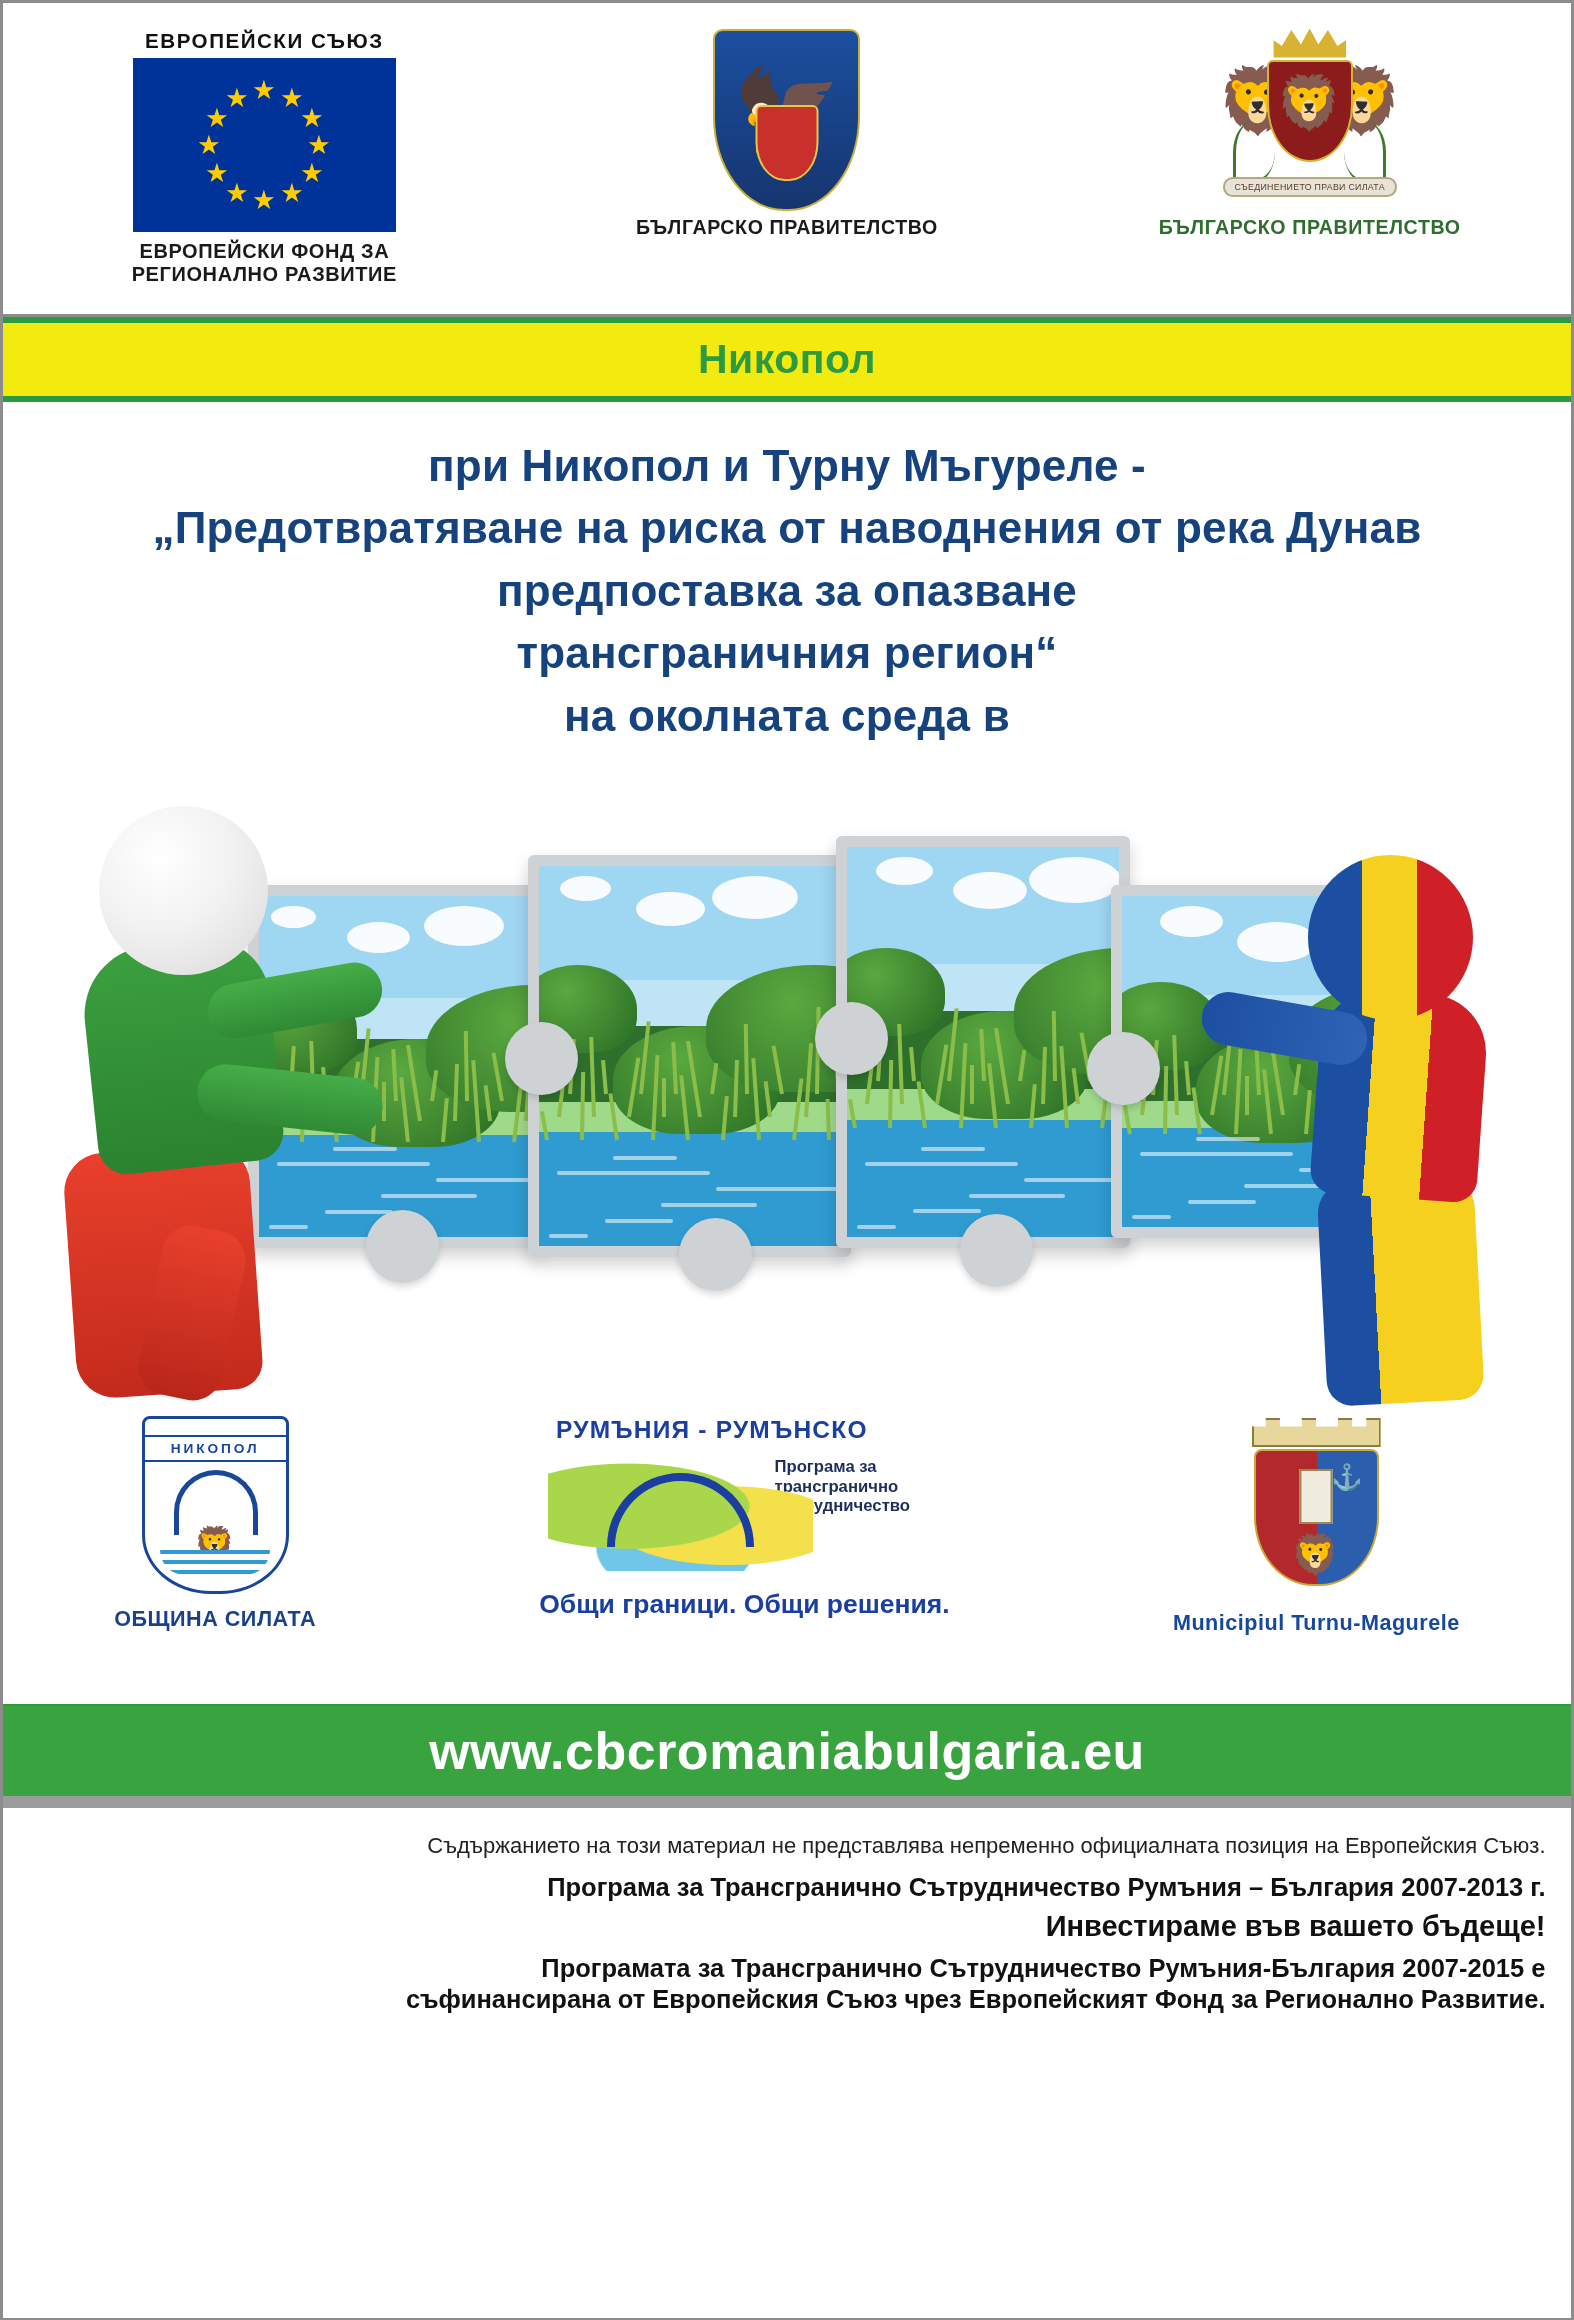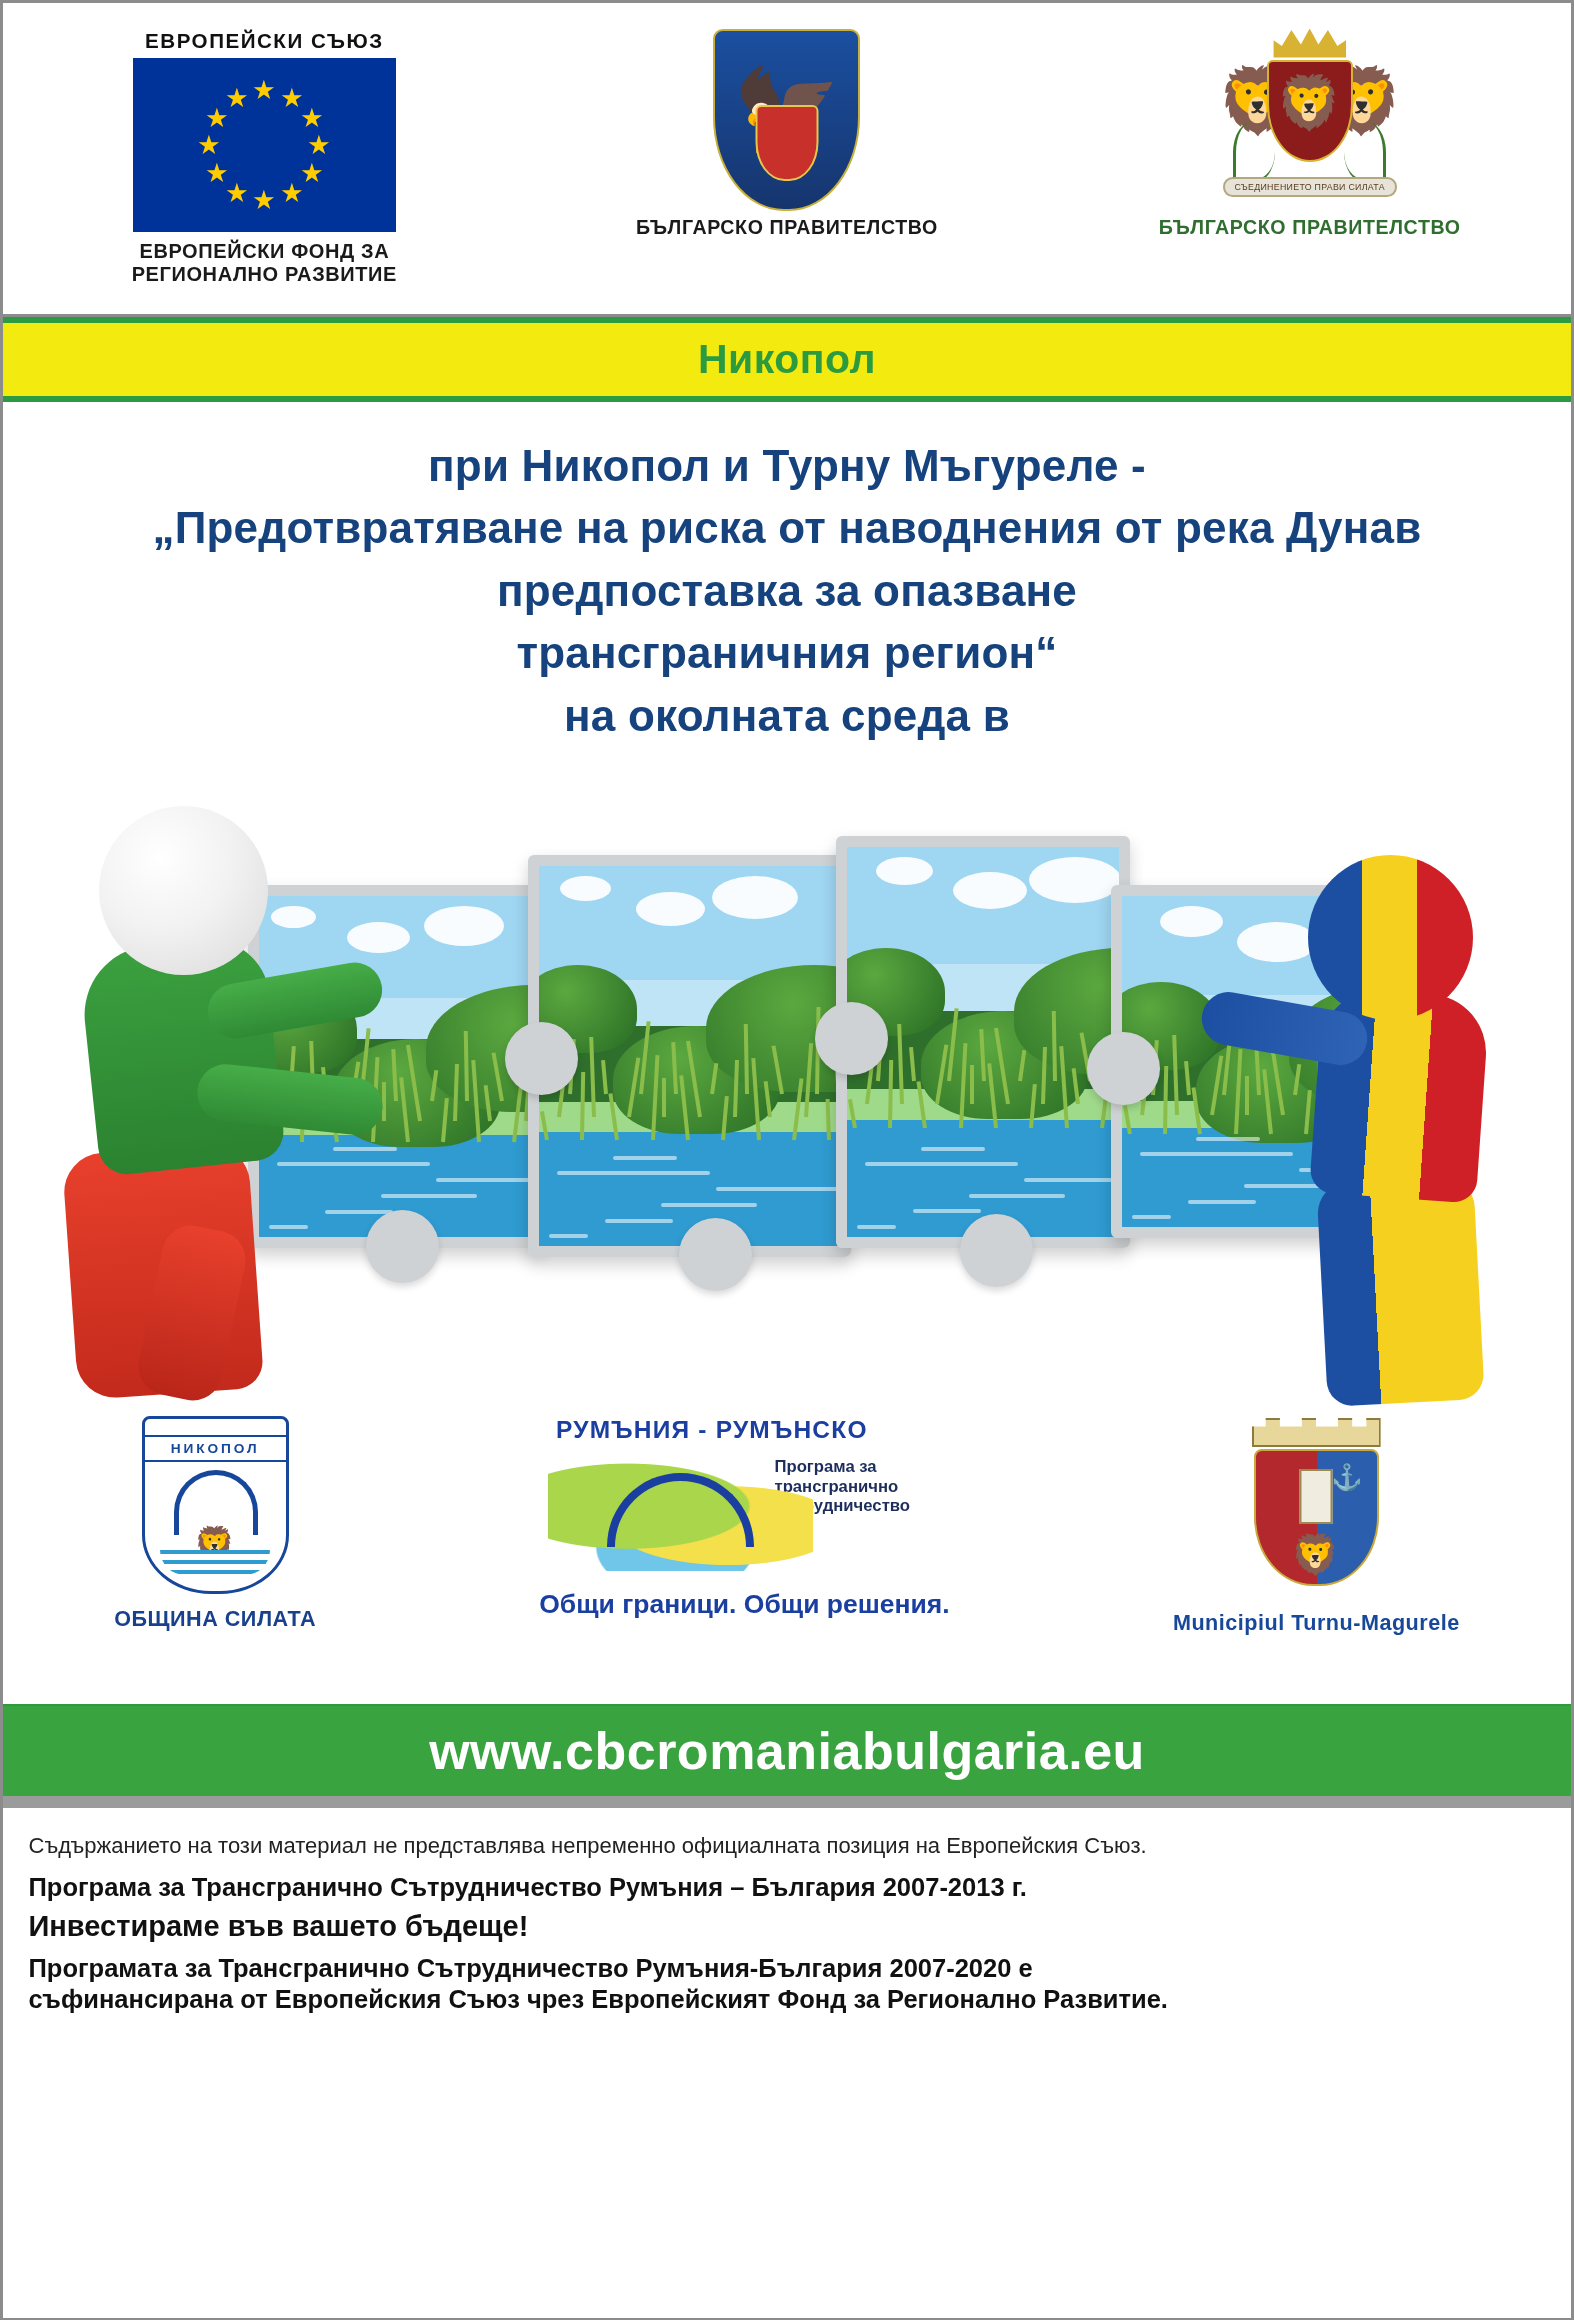--- a/index.html
+++ b/index.html
@@ -549,21 +549,21 @@
   }
   .web-bar-shadow {
     height: 11.8px;
     background: #9b9b9b;
   }
 
   
   .footer {
     flex: 1;
     padding: 25.5px 25.5px 5.9px 25.5px;
-    text-align: left;
+    text-align: right;
     box-sizing: border-box;
   }
   .footer .f1 {
     font-size: 22px;
     color: #222;
     margin-bottom: 13.7px;
   }
   .footer .f2 {
     font-size: 25.5px;
     font-weight: bold;
@@ -876,18 +876,18 @@
 
   <div class="web-bar">
     <span>www.cbcromaniabulgaria.eu</span>
   </div>
   <div class="web-bar-shadow"></div>
 
   <div class="footer">
     <div class="f1">Съдържанието на този материал не представлява непременно официалната позиция на Европейския Съюз.</div>
     <div class="f2">Програма за Трансгранично Сътрудничество Румъния – България 2007-2013 г.</div>
     <div class="f3">Инвестираме във вашето бъдеще!</div>
-    <div class="f4">Програмата за Трансгранично Сътрудничество Румъния-България 2007-2020 е</div>
+    <div class="f4">Програмата за Трансгранично Сътрудничество Румъния-България 2007-2015 е</div>
     <div class="f4">съфинансирана от Европейския Съюз чрез Европейският Фонд за Регионално Развитие.</div>
   </div>
 
 </div>
 
 
 </body></html>

